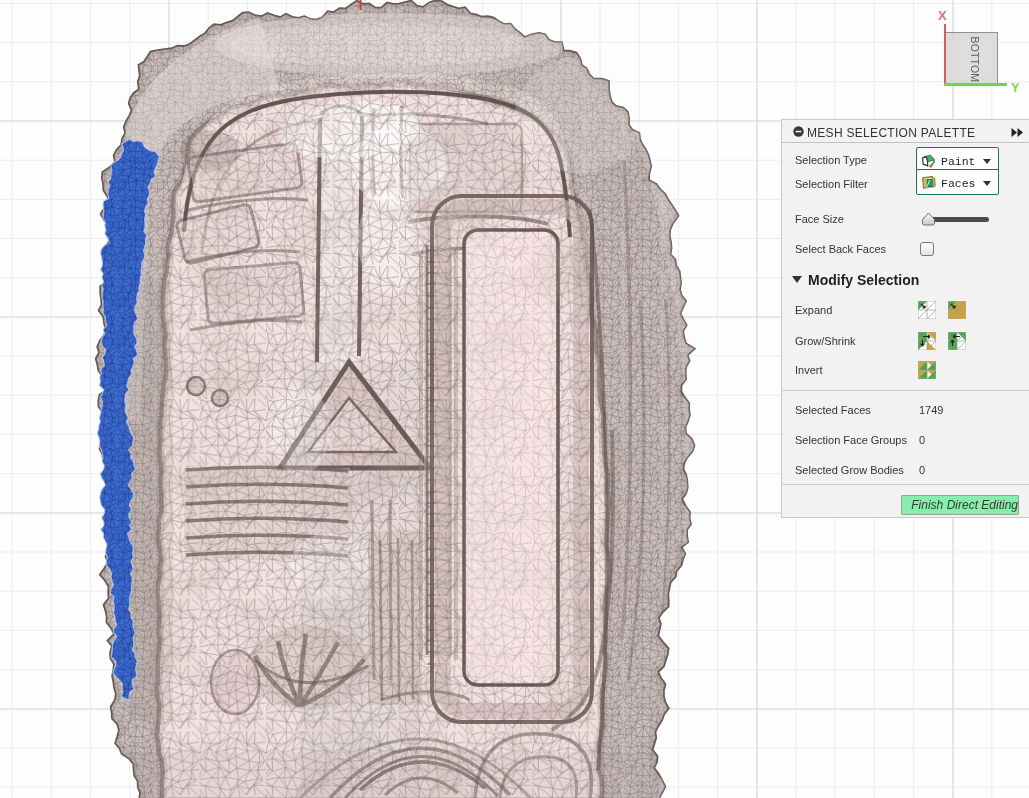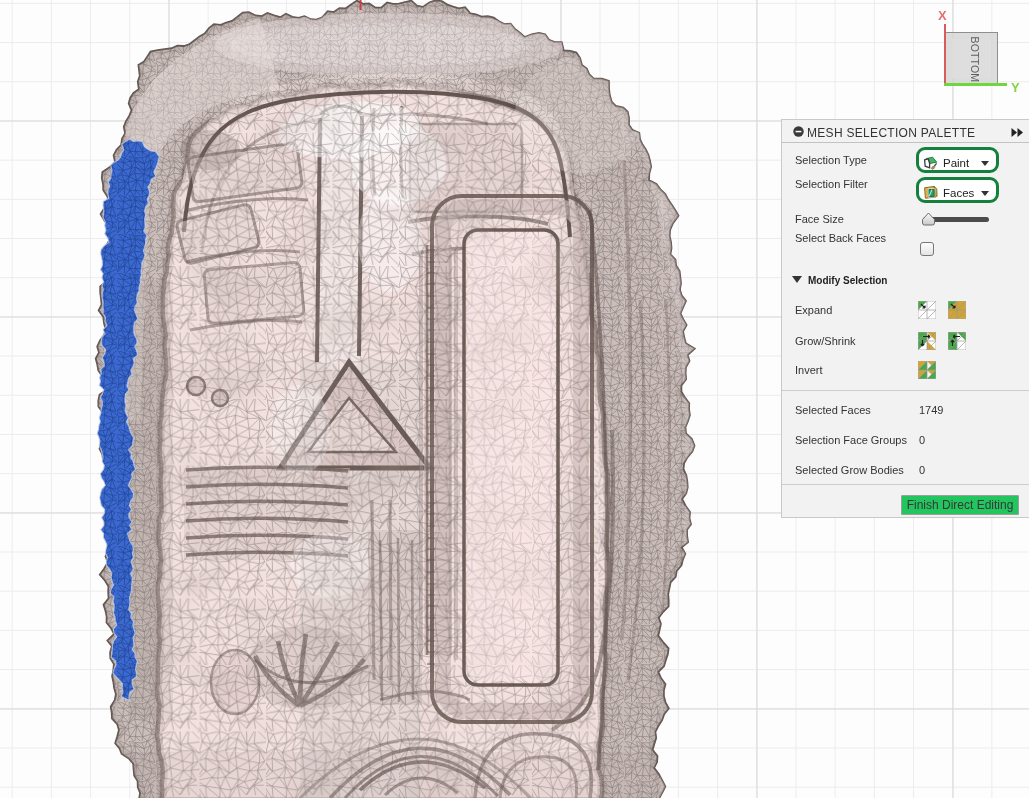--- a/index.html
+++ b/index.html
@@ -9,26 +9,26 @@
  linear-gradient(to right,#ececec 1px,transparent 1px),
  linear-gradient(to bottom,#ececec 1px,transparent 1px);
 background-size:196px 196px,196px 196px,39.2px 39.2px,39.2px 39.2px;
 background-position:168.5px 0,0 120.5px,11.7px 0,0 2.9px;
 }
 #panel { position:absolute; left:781px; top:119px; width:248px; height:399px; background:#f2f2f2; border:1px solid #c9c9c9; border-right:none; font-size:11px; color:#333; }
 #phead { position:absolute; left:0; top:0; right:0; height:23px; border-bottom:1px solid #c2c2c2; }
 #phead .ttl { position:absolute; left:25px; top:6px; font-size:12px; letter-spacing:0.3px; color:#333; }
 .lab { position:absolute; left:13px; transform:translateY(-50%); white-space:nowrap;text-align:right; }
 .val { position:absolute; left:137px; transform:translateY(-50%); }
-.dd { position:absolute; left:134px; width:83px; height:26px; background:#fff; border:3px solid #15803d; border-radius:9px; }
+.dd { position:absolute; left:134px; width:83px; height:26px; background:#fff; border:1px solid #15803d; border-radius:2px;font-family:Liberation Mono, monospace; }
 .dd .ic { position:absolute; left:3px; top:4px; }
 .dd .tx { position:absolute; left:24px; top:7px; font-size:11.5px; color:#222; }
 .dd .ar { position:absolute; right:7px; top:11px; width:0; height:0; border-left:4px solid transparent; border-right:4px solid transparent; border-top:5px solid #333; }
 .sep { position:absolute; left:0; right:0; height:1px; background:#cdcdcd; }
-#btn { position:absolute; left:119px; top:375px; width:118px; height:20px; background:#22c55e; border:1px solid #9e9e9e; border-radius:1px; text-align:center; line-height:18px; font-size:12px; color:#383838; }
+#btn { position:absolute; left:119px; top:375px; width:118px; height:20px; background:#86efac; border:1px solid #9e9e9e; border-radius:1px; text-align:right; line-height:18px; font-size:12px; color:#383838;font-style:italic; }
 </style></head>
 <body>
 <div id="vp"></div>
 <svg width="1029" height="798" viewBox="0 0 1029 798" style="position:absolute;left:0;top:0">
     <defs>
 <pattern id="pc" width="66.5" height="66.5" patternUnits="userSpaceOnUse">
         <path d="M1.4 0.7L7.4 2.6 M1.4 0.7L2.6 10.2 M7.4 2.6L2.6 10.2 M2.6 10.2L11.3 12.7 M2.6 10.2L-0.2 21.5 M2.6 10.2L9.4 16.6 M-0.2 21.5L9.4 16.6 M-0.2 21.5L-1.2 29.7 M9.4 16.6L-1.2 29.7 M-1.2 29.7L6.1 26.7 M-1.2 29.7L3.4 37.4 M-1.2 29.7L6.6 39.9 M3.4 37.4L6.6 39.9 M3.4 37.4L-3.4 48.9 M6.6 39.9L-3.4 48.9 M-3.4 48.9L13.0 45.9 M-3.4 48.9L-2.3 53.8 M-3.4 48.9L6.0 54.6 M-2.3 53.8L6.0 54.6 M-2.3 53.8L1.4 67.2 M-2.3 53.8L7.4 69.1 M7.4 2.6L20.3 -0.3 M7.4 2.6L11.3 12.7 M20.3 -0.3L11.3 12.7 M11.3 12.7L20.8 11.1 M11.3 12.7L9.4 16.6 M20.8 11.1L9.4 16.6 M9.4 16.6L16.4 20.9 M9.4 16.6L6.1 26.7 M9.4 16.6L18.4 29.9 M6.1 26.7L18.4 29.9 M6.1 26.7L6.6 39.9 M6.1 26.7L20.0 35.7 M6.6 39.9L20.0 35.7 M6.6 39.9L13.0 45.9 M20.0 35.7L13.0 45.9 M13.0 45.9L18.1 46.8 M13.0 45.9L6.0 54.6 M13.0 45.9L20.8 56.9 M6.0 54.6L20.8 56.9 M6.0 54.6L7.4 69.1 M6.0 54.6L20.3 66.2 M20.3 -0.3L28.5 2.6 M20.3 -0.3L20.8 11.1 M28.5 2.6L20.8 11.1 M20.8 11.1L29.7 6.6 M20.8 11.1L16.4 20.9 M29.7 6.6L16.4 20.9 M16.4 20.9L26.3 18.6 M16.4 20.9L18.4 29.9 M16.4 20.9L29.3 29.1 M18.4 29.9L29.3 29.1 M18.4 29.9L20.0 35.7 M18.4 29.9L29.7 41.6 M20.0 35.7L29.7 41.6 M20.0 35.7L18.1 46.8 M20.0 35.7L25.7 45.4 M18.1 46.8L25.7 45.4 M18.1 46.8L20.8 56.9 M25.7 45.4L20.8 56.9 M20.8 56.9L31.9 58.7 M20.8 56.9L20.3 66.2 M20.8 56.9L28.5 69.1 M28.5 2.6L40.7 -1.1 M28.5 2.6L29.7 6.6 M40.7 -1.1L29.7 6.6 M29.7 6.6L37.8 7.2 M29.7 6.6L26.3 18.6 M37.8 7.2L26.3 18.6 M26.3 18.6L36.1 16.2 M26.3 18.6L29.3 29.1 M36.1 16.2L29.3 29.1 M29.3 29.1L36.3 25.2 M29.3 29.1L29.7 41.6 M29.3 29.1L37.5 36.6 M29.7 41.6L37.5 36.6 M29.7 41.6L25.7 45.4 M37.5 36.6L25.7 45.4 M25.7 45.4L39.1 48.2 M25.7 45.4L31.9 58.7 M39.1 48.2L31.9 58.7 M31.9 58.7L38.0 54.1 M31.9 58.7L28.5 69.1 M38.0 54.1L28.5 69.1 M40.7 -1.1L47.0 -3.0 M40.7 -1.1L37.8 7.2 M40.7 -1.1L47.5 13.0 M37.8 7.2L47.5 13.0 M37.8 7.2L36.1 16.2 M37.8 7.2L48.2 19.6 M36.1 16.2L48.2 19.6 M36.1 16.2L36.3 25.2 M48.2 19.6L36.3 25.2 M36.3 25.2L49.6 29.6 M36.3 25.2L37.5 36.6 M49.6 29.6L37.5 36.6 M37.5 36.6L50.3 39.3 M37.5 36.6L39.1 48.2 M50.3 39.3L39.1 48.2 M39.1 48.2L45.0 50.2 M39.1 48.2L38.0 54.1 M45.0 50.2L38.0 54.1 M38.0 54.1L49.9 57.6 M38.0 54.1L40.7 65.4 M38.0 54.1L47.0 63.5 M47.0 -3.0L56.1 -2.7 M47.0 -3.0L47.5 13.0 M56.1 -2.7L47.5 13.0 M47.5 13.0L54.7 12.0 M47.5 13.0L48.2 19.6 M47.5 13.0L60.4 19.1 M48.2 19.6L60.4 19.1 M48.2 19.6L49.6 29.6 M60.4 19.1L49.6 29.6 M49.6 29.6L59.9 31.7 M49.6 29.6L50.3 39.3 M59.9 31.7L50.3 39.3 M50.3 39.3L58.2 38.9 M50.3 39.3L45.0 50.2 M50.3 39.3L58.6 47.1 M45.0 50.2L58.6 47.1 M45.0 50.2L49.9 57.6 M58.6 47.1L49.9 57.6 M49.9 57.6L54.3 53.9 M49.9 57.6L47.0 63.5 M54.3 53.9L47.0 63.5 M56.1 -2.7L67.9 0.7 M56.1 -2.7L54.7 12.0 M56.1 -2.7L69.1 10.2 M54.7 12.0L69.1 10.2 M54.7 12.0L60.4 19.1 M54.7 12.0L66.3 21.5 M60.4 19.1L66.3 21.5 M60.4 19.1L59.9 31.7 M60.4 19.1L65.3 29.7 M59.9 31.7L65.3 29.7 M59.9 31.7L58.2 38.9 M65.3 29.7L58.2 38.9 M58.2 38.9L69.9 37.4 M58.2 38.9L58.6 47.1 M58.2 38.9L63.1 48.9 M58.6 47.1L63.1 48.9 M58.6 47.1L54.3 53.9 M63.1 48.9L54.3 53.9 M54.3 53.9L64.2 53.8 M54.3 53.9L56.1 63.8 M54.3 53.9L67.9 67.2" stroke="#575050" stroke-width="0.65" fill="none"></path>
       </pattern>
 <pattern id="pf" width="39" height="39" patternUnits="userSpaceOnUse">
         <path d="M0.4 -1.1L7.6 2.1 M0.4 -1.1L-2.2 5.3 M0.4 -1.1L6.4 6.5 M-2.2 5.3L6.4 6.5 M-2.2 5.3L-1.5 13.2 M-2.2 5.3L6.1 14.3 M-1.5 13.2L6.1 14.3 M-1.5 13.2L-1.1 21.5 M6.1 14.3L-1.1 21.5 M-1.1 21.5L4.5 18.7 M-1.1 21.5L1.8 26.9 M-1.1 21.5L8.4 25.6 M1.8 26.9L8.4 25.6 M1.8 26.9L1.6 34.0 M8.4 25.6L1.6 34.0 M1.6 34.0L7.5 31.5 M1.6 34.0L0.4 37.9 M7.5 31.5L0.4 37.9 M7.6 2.1L11.4 -2.2 M7.6 2.1L6.4 6.5 M7.6 2.1L14.0 5.3 M6.4 6.5L14.0 5.3 M6.4 6.5L6.1 14.3 M6.4 6.5L14.5 12.1 M6.1 14.3L14.5 12.1 M6.1 14.3L4.5 18.7 M6.1 14.3L12.0 20.6 M4.5 18.7L12.0 20.6 M4.5 18.7L8.4 25.6 M12.0 20.6L8.4 25.6 M8.4 25.6L11.3 26.5 M8.4 25.6L7.5 31.5 M11.3 26.5L7.5 31.5 M7.5 31.5L13.0 34.6 M7.5 31.5L7.6 41.1 M13.0 34.6L7.6 41.1 M11.4 -2.2L17.8 1.7 M11.4 -2.2L14.0 5.3 M11.4 -2.2L18.1 4.7 M14.0 5.3L18.1 4.7 M14.0 5.3L14.5 12.1 M18.1 4.7L14.5 12.1 M14.5 12.1L18.9 11.3 M14.5 12.1L12.0 20.6 M18.9 11.3L12.0 20.6 M12.0 20.6L17.6 17.3 M12.0 20.6L11.3 26.5 M12.0 20.6L19.8 24.2 M11.3 26.5L19.8 24.2 M11.3 26.5L13.0 34.6 M19.8 24.2L13.0 34.6 M13.0 34.6L18.4 34.4 M13.0 34.6L11.4 36.8 M13.0 34.6L17.8 40.7 M17.8 1.7L24.9 1.8 M17.8 1.7L18.1 4.7 M17.8 1.7L27.3 7.9 M18.1 4.7L27.3 7.9 M18.1 4.7L18.9 11.3 M18.1 4.7L27.4 14.7 M18.9 11.3L27.4 14.7 M18.9 11.3L17.6 17.3 M18.9 11.3L27.2 18.3 M17.6 17.3L27.2 18.3 M17.6 17.3L19.8 24.2 M27.2 18.3L19.8 24.2 M19.8 24.2L26.4 25.1 M19.8 24.2L18.4 34.4 M19.8 24.2L25.7 34.9 M18.4 34.4L25.7 34.9 M18.4 34.4L17.8 40.7 M18.4 34.4L24.9 40.8 M24.9 1.8L30.3 0.2 M24.9 1.8L27.3 7.9 M30.3 0.2L27.3 7.9 M27.3 7.9L33.4 4.1 M27.3 7.9L27.4 14.7 M33.4 4.1L27.4 14.7 M27.4 14.7L33.9 10.9 M27.4 14.7L27.2 18.3 M33.9 10.9L27.2 18.3 M27.2 18.3L32.2 19.7 M27.2 18.3L26.4 25.1 M32.2 19.7L26.4 25.1 M26.4 25.1L34.3 27.3 M26.4 25.1L25.7 34.9 M26.4 25.1L34.9 31.8 M25.7 34.9L34.9 31.8 M25.7 34.9L24.9 40.8 M25.7 34.9L30.3 39.2 M30.3 0.2L39.4 -1.1 M30.3 0.2L33.4 4.1 M39.4 -1.1L33.4 4.1 M33.4 4.1L36.8 5.3 M33.4 4.1L33.9 10.9 M36.8 5.3L33.9 10.9 M33.9 10.9L37.5 13.2 M33.9 10.9L32.2 19.7 M33.9 10.9L37.9 21.5 M32.2 19.7L37.9 21.5 M32.2 19.7L34.3 27.3 M32.2 19.7L40.8 26.9 M34.3 27.3L40.8 26.9 M34.3 27.3L34.9 31.8 M34.3 27.3L40.6 34.0 M34.9 31.8L40.6 34.0 M34.9 31.8L30.3 39.2 M40.6 34.0L30.3 39.2" stroke="#534d4c" stroke-width="0.65" fill="none"></path>
@@ -161,32 +161,32 @@
         <rect x="2.6" y="4.8" width="5.8" height="1.5" fill="#fff"></rect>
       </svg>
     <span class="ttl">MESH SELECTION PALETTE</span>
     <svg width="13" height="9" viewBox="0 0 13 9" style="position:absolute;right:5px;top:8px">
         <path d="M0.5 0 L6 4.5 L0.5 9 Z M6.5 0 L12 4.5 L6.5 9 Z" fill="#222"></path>
       </svg>
   </div>
   <div class="lab" style="top:40px">Selection Type</div>
   <div class="lab" style="top:64px">Selection Filter</div>
   <div class="lab" style="top:99px">Face Size</div>
-  <div class="lab" style="top:118px">Select Back Faces</div>
+  <div class="lab" style="top:129px">Select Back Faces</div>
   <div class="dd" style="top:27px">
       <span class="ic"><svg width="16" height="16" viewBox="0 0 16 16">
           <path d="M4.2 4.6 L10.6 3.2 L14.8 8.2 L8.2 9.4 Z" fill="#46b268" stroke="#1f7a3c" stroke-width="0.9"></path>
           <path d="M2.6 5.8 L6.2 4.8 L7.6 9.2 L7.6 13.8 L3.2 12.2 Z" fill="#ffffff" stroke="#3c3c3c" stroke-width="1.3"></path>
           <path d="M14.6 9.4 L12.4 12" stroke="#4a4a4a" stroke-width="1.3" fill="none"></path>
           <path d="M12.6 11.8 Q13.6 13 11.8 14.8 Q9.8 16 9.4 14.4 Q9.4 12.6 12.6 11.8 Z" fill="#a9935a" stroke="#77683a" stroke-width="0.6"></path>
         </svg></span>
       <span class="tx">Paint</span>
       <span class="ar"></span>
     </div>
-  <div class="dd" style="top:57px">
+  <div class="dd" style="top:49px">
       <span class="ic"><svg width="16" height="16" viewBox="0 0 16 16">
           <path d="M2.6 3.8 L12.2 2.4 L13.2 13.2 L3.4 14.2 Z" fill="#d9b45c" stroke="#8f6d1e" stroke-width="1"></path>
           <path d="M12.2 2.4 L14.8 4.8 L15.2 12.2 L13.2 13.2 Z" fill="#c29a3e" stroke="#8f6d1e" stroke-width="0.8"></path>
           <rect x="6" y="4.6" width="7.2" height="8.8" fill="#ffffff"></rect>
           <rect x="7" y="5.6" width="5.2" height="6.8" fill="#21a06a" stroke="#0c6a42" stroke-width="1"></rect>
           <path d="M7 12.4 L10 5.6" stroke="#bfe8d4" stroke-width="1.1"></path>
         </svg></span>
       <span class="tx">Faces</span>
       <span class="ar"></span>
     </div>
@@ -195,21 +195,21 @@
       <defs>
         <linearGradient id="hg" x1="0" y1="0" x2="0" y2="1">
           <stop offset="0" stop-color="#fafafa"></stop>
           <stop offset="1" stop-color="#c8c8c8"></stop>
         </linearGradient>
       </defs>
       <path d="M7.5 1 L13.5 7.5 L13.5 11 Q13.5 13 11.5 13 L3.5 13 Q1.5 13 1.5 11 L1.5 7.5 Z" fill="url(#hg)" stroke="#6e6e6e" stroke-width="1"></path>
     </svg>
   <div style="position:absolute;left:138px;top:122px;width:14px;height:14px;border:1px solid #777;border-radius:3px;background:linear-gradient(#fdfdfd,#e4e4e4)"></div>
   <div style="position:absolute;left:10px;top:156px;width:0;height:0;border-left:5px solid transparent;border-right:5px solid transparent;border-top:7px solid #333"></div>
-  <div class="lab" style="left:26px;top:160px;font-weight:bold;font-size:10px;color:#222">Modify Selection</div>
+  <div class="lab" style="left:26px;top:160px;font-weight:bold;font-size:14px;color:#222">Modify Selection</div>
   <div class="lab" style="top:190px">Expand</div>
   <div class="lab" style="top:221px">Grow/Shrink</div>
   <div class="lab" style="top:250px">Invert</div>
   <span style="left:136px;top:181px;position:absolute"><svg width="18" height="18" viewBox="0 0 18 18">
         <rect x="0" y="0" width="18" height="18" fill="#ffffff"></rect>
         <path d="M0 0 L9 0 L0 9 Z" fill="#4ca64c"></path>
         <path d="M0 9 L18 9 M9 0 L9 18 M9 0 L0 9 M18 0 L9 9 M9 9 L0 18 M18 9 L9 18" stroke="#999" stroke-width="0.7" fill="none"></path>
         <path d="M3 3 L7 7 M7 7 L7 4.4 M7 7 L4.4 7" stroke="#222" stroke-width="1.2" fill="none"></path>
         <rect x="0" y="0" width="18" height="18" fill="none" stroke="#aaa" stroke-width="0.8"></rect>
       </svg></span>

